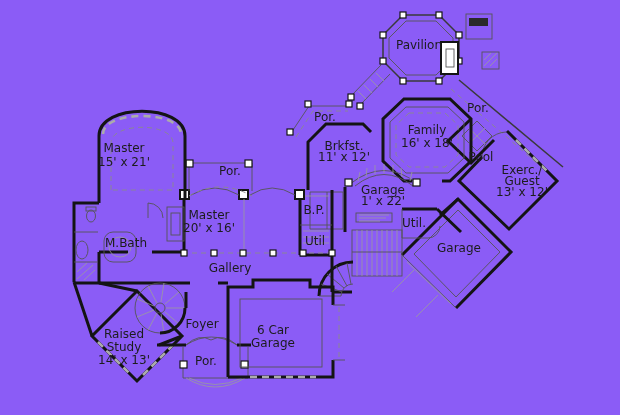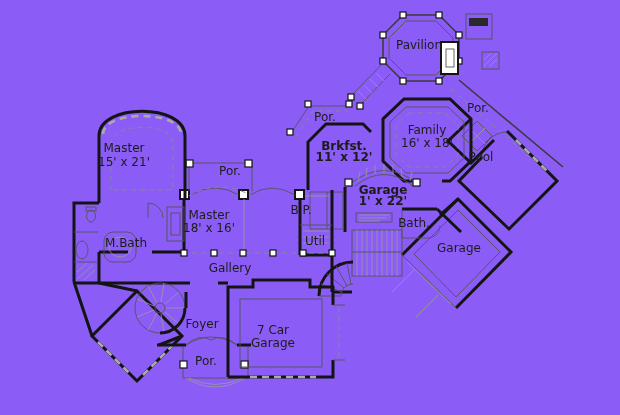--- a/index.html
+++ b/index.html
@@ -13,21 +13,21 @@
   .g{stroke:#9c9c9c;stroke-width:0.8;fill:none;}
   .d{stroke:#8a8a8a;stroke-width:0.9;fill:none;stroke-dasharray:5 4;}
   .win{stroke:#ababab;stroke-width:2.6;fill:none;stroke-dasharray:7 5;}
   .sq{fill:#ffffff;stroke:#141414;stroke-width:1.2;}
   .cap{fill:#ffffff;stroke:#141414;stroke-width:2;}
   .dk{fill:#2a2a2a;stroke:none;}
   
   .lbl{position:absolute;transform:translate(-50%,-50%);color:#1c1c1c;text-align:center;
        white-space:nowrap;font-size:12px;line-height:13px;}
   .lbl .dims{font-size:12px;}
-  .tight{line-height:11px;font-weight:bold;}
+  .tight{line-height:11px;}
   .roomy{line-height:14px;}
 </style>
 </head>
 <body>
 
 <div class="plan">
 
 <svg width="620" height="415" viewBox="0 0 620 415">
 
   <g>
@@ -180,68 +180,78 @@
 
 <div class="lbl" style="left:419px;top:45px">
       <div>Pavilion</div>
     </div>
 <div class="lbl" style="left:478px;top:108px">
       <div>Por.</div>
     </div>
 <div class="lbl" style="left:481px;top:157px">
       <div>Pool</div>
     </div>
+<div class="lbl tight" style="left:522px;top:181px">
+  <div>Exerc./</div>
+  <div>Guest</div>
+  <div class="dims">13' x 12'</div>
+</div>
 <div class="lbl" style="left:459px;top:248px">
       <div>Garage</div>
     </div>
 <div class="lbl" style="left:427px;top:137px">
   <div>Family</div>
   <div class="dims">16' x 18'</div>
 </div>
 <div class="lbl tight" style="left:344px;top:152px">
   <div>Brkfst.</div>
   <div class="dims">11' x 12'</div>
 </div>
 <div class="lbl" style="left:325px;top:117px">
       <div>Por.</div>
     </div>
 <div class="lbl tight" style="left:383px;top:196px">
   <div>Garage</div>
   <div class="dims">1' x 22'</div>
 </div>
 <div class="lbl" style="left:414px;top:223px">
-      <div>Bath.</div>
+      <div>Util.</div>
     </div>
 <div class="lbl roomy" style="left:124px;top:155px">
   <div>Master</div>
   <div class="dims">15' x 21'</div>
 </div>
 <div class="lbl" style="left:230px;top:171px">
       <div>Por.</div>
     </div>
 <div class="lbl" style="left:209px;top:222px">
   <div>Master</div>
-  <div class="dims">18' x 16'</div>
-</div>
-<div class="lbl" style="left:301px;top:210px">
+  <div class="dims">20' x 16'</div>
+</div>
+<div class="lbl" style="left:314px;top:210px">
       <div>B.P.</div>
     </div>
 <div class="lbl" style="left:315px;top:241px">
       <div>Util</div>
     </div>
 <div class="lbl" style="left:230px;top:268px">
       <div>Gallery</div>
     </div>
 <div class="lbl" style="left:126px;top:243px">
       <div>M.Bath</div>
     </div>
 <div class="lbl" style="left:202px;top:324px">
       <div>Foyer</div>
     </div>
+<div class="lbl" style="left:124px;top:347px">
+  <div>Raised</div>
+  <div>Study</div>
+  <div class="dims">14' x 13'</div>
+</div>
 <div class="lbl" style="left:206px;top:361px">
       <div>Por.</div>
     </div>
 <div class="lbl" style="left:273px;top:337px">
-  <div>7 Car</div>
+  <div>6 Car</div>
   <div>Garage</div>
 </div>
 
 </div>
 
 </body></html>

